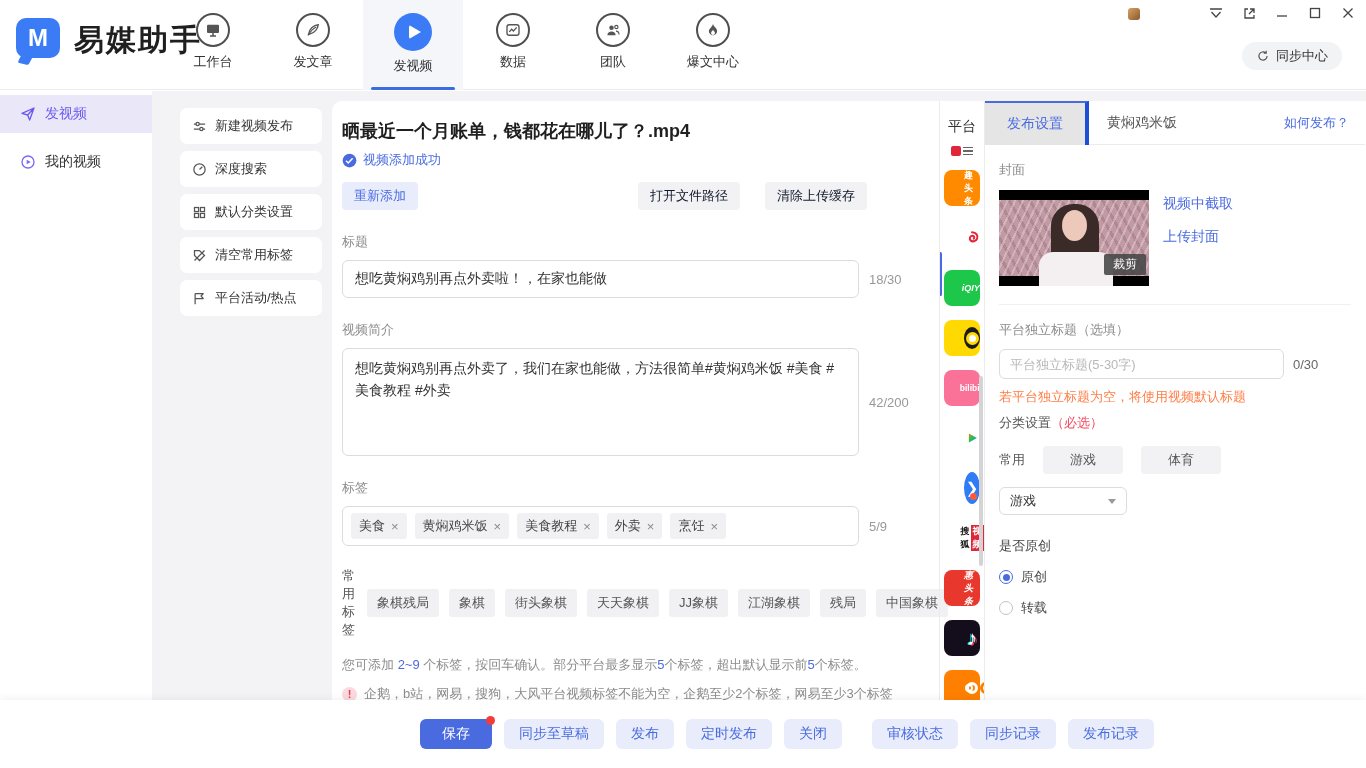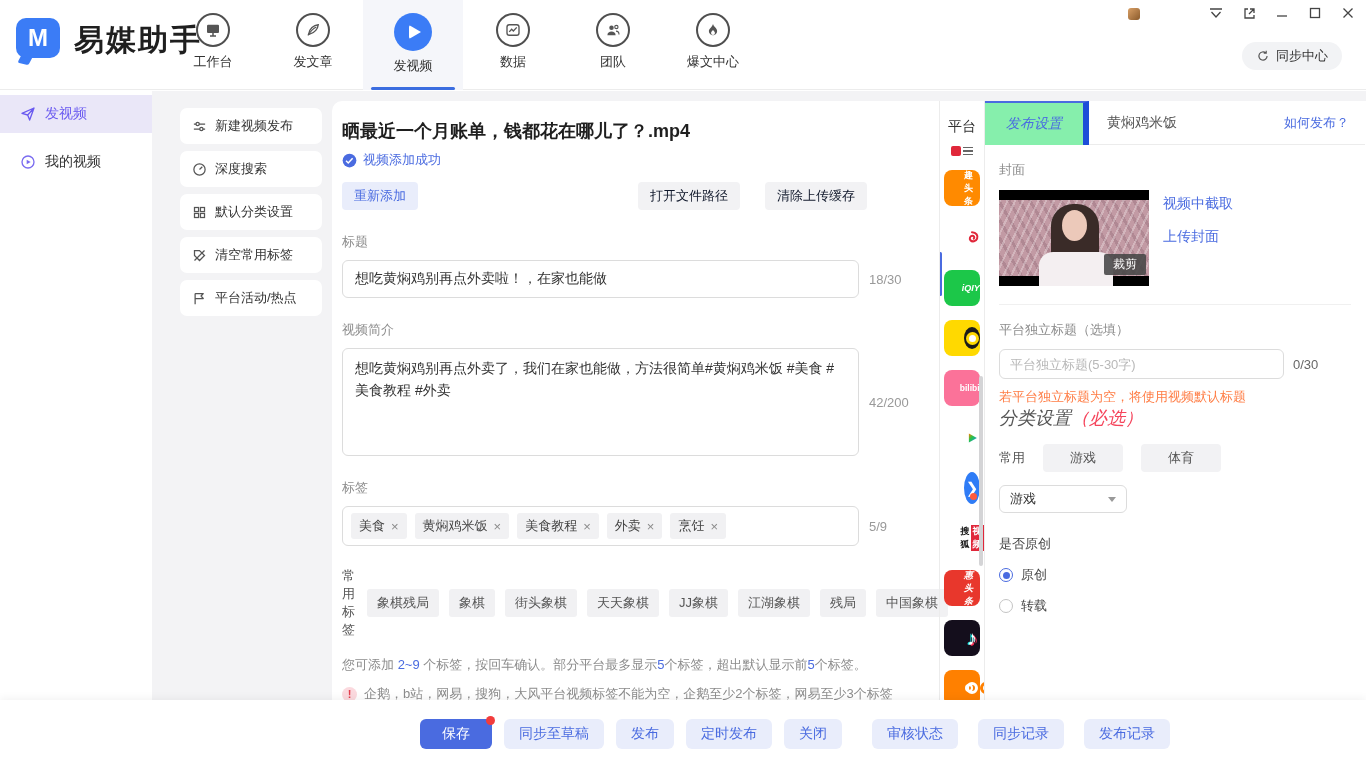--- a/index.html
+++ b/index.html
@@ -91,57 +91,57 @@
   .ico-htt { background:#e8372c; color:#fff; font-size:9px; font-weight:bold; font-style:italic; }
   .ico-douyin { background:#140e1c; color:#fff; }
   .ico-douyin .note { font-size:20px; color:#fff; text-shadow:-1.5px 0 0 #25f4ee, 1.5px 1px 0 #fe2c55; }
   .ico-ks { background:#ff8000; }
   .ico-ks .lens { width:12px; height:12px; border:3px solid #fff; border-radius:50%; box-shadow:14px 0 0 -3px #fff, 14px 0 0 0 #ff8000; }
   .ico-ks .lens2 { position:absolute; right:7px; top:14px; width:8px; height:8px; border:2.5px solid #fff; border-radius:50%; }
 
   
   .tabs { height:44px; border-bottom:1px solid #ececec; display:flex; align-items:stretch; position:relative; }
   .tab { display:flex; align-items:center; justify-content:center; font-size:14px; cursor:pointer; }
-  .tab.active { width:104px; color:#4a6be0; border-top:2px solid #4a6be0; border-right:6px solid #1d4ed8; margin-bottom:-1px; background:#86efac;font-style:italic; }
+  .tab.active { width:104px; color:#4a6be0; border-top:2px solid #4a6be0; border-right:4px solid #1d4ed8; margin-bottom:-1px; background:#e5e5e5; }
   .tab.plain { padding:0 18px; color:#555; }
   .help-link { position:absolute; right:16px; top:0; height:44px; display:flex; align-items:center; font-size:13px; color:#4a6be0; cursor:pointer; }
   .rp-body { padding:16px 14px 0 14px; }
   .rp-label { font-size:13px; color:#8c8c8c; }
   .cover-row { margin-top:11px; display:flex; }
   .thumb { position:relative; width:150px; height:96px; background:#000; overflow:hidden; flex:none; cursor:pointer; }
   .thumb .frame { position:absolute; left:0; right:0; top:10px; bottom:10px; background:#c29aa4; background-image:repeating-linear-gradient(115deg, rgba(255,255,255,.28) 0 2px, rgba(0,0,0,0) 2px 7px), repeating-linear-gradient(60deg, rgba(120,80,95,.25) 0 3px, rgba(0,0,0,0) 3px 9px); }
   .thumb .hair { position:absolute; left:52px; top:14px; width:48px; height:66px; background:#3a2b28; border-radius:22px 22px 10px 10px; }
   .thumb .face { position:absolute; left:63px; top:20px; width:25px; height:31px; background:#ecc9ba; border-radius:50%; }
   .thumb .body { position:absolute; left:40px; top:62px; width:74px; height:34px; background:#f4eff1; border-radius:14px 14px 0 0; }
   .crop-badge { position:absolute; right:3px; bottom:11px; background:rgba(70,70,70,.88); color:#fff; font-size:12px; padding:2px 9px; border-radius:2px; cursor:pointer; }
   .cover-links { margin-left:14px; display:flex; flex-direction:column; gap:15px; padding-top:5px; }
   .blue-link { font-size:14px; color:#4a6be0; cursor:pointer; }
   .rp-divider { margin-top:18px; border-top:1px solid #f0f0f0; }
   .rp-input-row { margin-top:10px; display:flex; align-items:center; }
   .rp-input { width:285px; height:30px; border:1px solid #dcdcdc; border-radius:6px; padding:0 10px; font-size:13px; color:#333; font-family:inherit; outline:none; }
   .rp-input::placeholder { color:#b8b8b8; }
   .rp-counter { font-size:13px; color:#666; margin-left:9px; }
   .orange-note { margin-top:9px; font-size:13px; color:#ff7d45; }
-  .cat-label { margin-top:0; font-size:18px; color:#555;font-style:italic; }
+  .cat-label { margin-top:8px; font-size:13px; color:#555; }
   .cat-label .req { color:#f5455c; }
   .quick-row { margin-top:14px; display:flex; align-items:center; gap:18px; }
   .quick-label { font-size:13px; color:#555; }
   .quick-btn { width:80px; height:28px; background:#f2f2f4; border-radius:4px; display:flex; align-items:center; justify-content:center; font-size:13px; color:#555; cursor:pointer; }
   .dropdown { margin-top:13px; width:128px; height:28px; border:1px solid #dcdcdc; border-radius:6px; display:flex; align-items:center; padding:0 10px; font-size:13px; color:#333; cursor:pointer; }
   .dd-arrow { margin-left:auto; width:0; height:0; border-left:4px solid transparent; border-right:4px solid transparent; border-top:5px solid #999; }
   .orig-label { margin-top:22px; font-size:13px; color:#444; }
   .radio-row { margin-top:13px; display:flex; align-items:center; gap:8px; font-size:13px; color:#444; cursor:pointer; }
   .radio { width:14px; height:14px; border-radius:50%; border:1px solid #c4c4c4; background:#fff; flex:none; }
   .radio.on { border:1px solid #4a6be0; display:flex; align-items:center; justify-content:center; }
   .radio.on::after { content:""; width:7px; height:7px; border-radius:50%; background:#4a6be0; }
 
   
   .footer { position:absolute; left:0; bottom:0; width:1366px; height:68px; background:#fff; box-shadow:0 -2px 8px rgba(0,0,0,.05); z-index:20; }
   .fgroup1 { position:absolute; left:420px; top:19px; display:flex; gap:12px; }
-  .fgroup2 { position:absolute; left:872px; top:19px; display:flex; gap:20px;text-align:center; }
+  .fgroup2 { position:absolute; left:872px; top:19px; display:flex; gap:12px;text-align:center; }
   .fbtn { height:30px; padding:0 15px; border-radius:6px; background:#e9edfb; color:#4a6be0; font-size:14px; display:flex; align-items:center; cursor:pointer; position:relative; }
   .fbtn.primary { background:#4a6be0; color:#fff; padding:0 22px; }
   .fbtn .dot { position:absolute; top:-3px; right:-3px; width:9px; height:9px; border-radius:50%; background:#f23c3c; }
 
   svg.ic { display:block; }
 </style>
 </head>
 <body>
 
 <div id="app">

